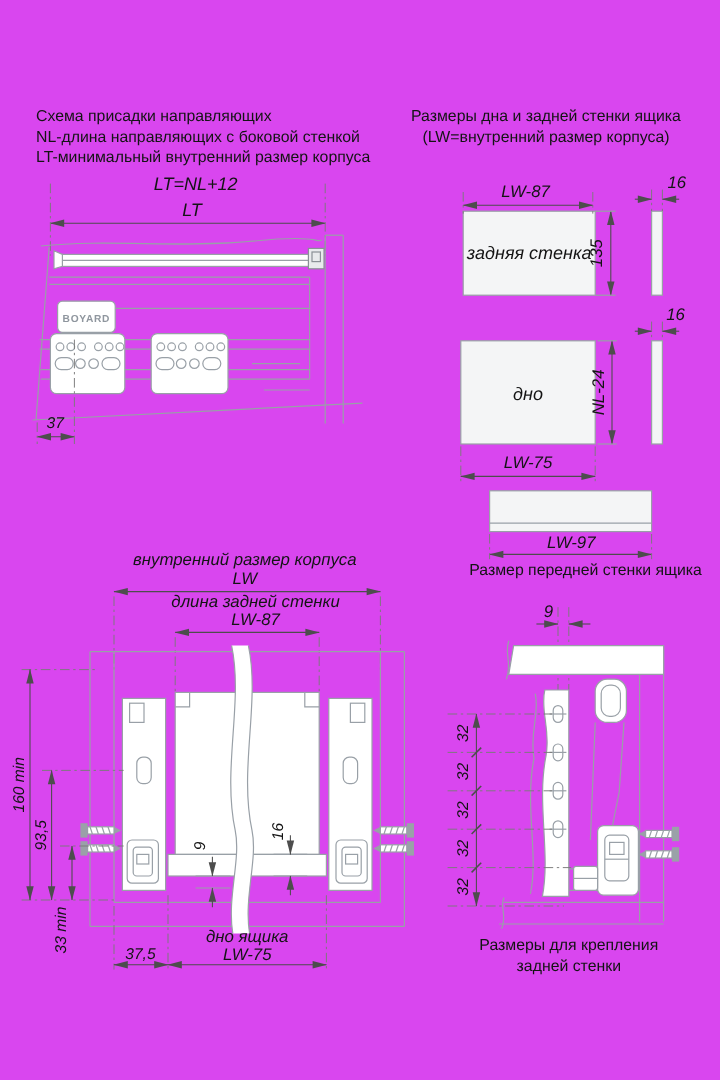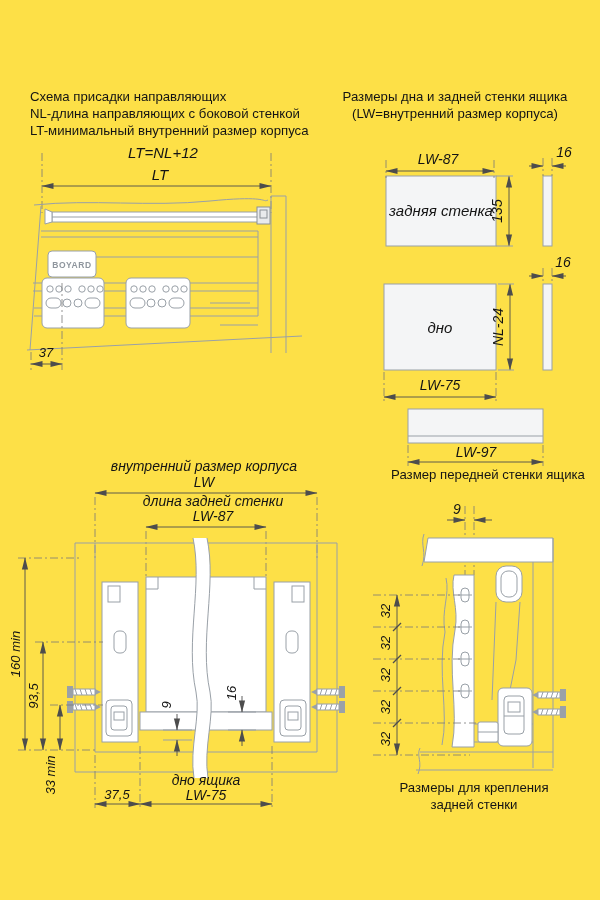--- a/index.html
+++ b/index.html
@@ -1,16 +1,16 @@
 <!DOCTYPE html>
 <html><head>
 <meta charset="utf-8">
 <style>
   html,body{margin:0;padding:0;background:#fff;}
-  #page{position:relative;width:600px;height:900px;background:#fde047;overflow:hidden;}
+  #page{position:relative;width:600px;height:900px;background:#d946ef;overflow:hidden;}
   svg{position:absolute;left:0;top:0;}
   text{font-family:"Liberation Sans",sans-serif;fill:#141414;}
   .note{font-size:13.2px;font-style:normal;}
   .cap{font-size:13.2px;text-anchor:middle;}
   .lbl{font-size:15px;font-style:italic;text-anchor:middle;}
   .dt{font-size:14px;font-style:italic;text-anchor:middle;}
   .dts{font-size:13px;font-style:italic;text-anchor:middle;}
   .brand{font-size:8.5px;font-weight:bold;letter-spacing:.6px;fill:#8f969e;text-anchor:middle;}
   .ln{stroke:#99a0a7;stroke-width:1;fill:none;}
   .lnf{stroke:#99a0a7;stroke-width:1;fill:#fff;}

